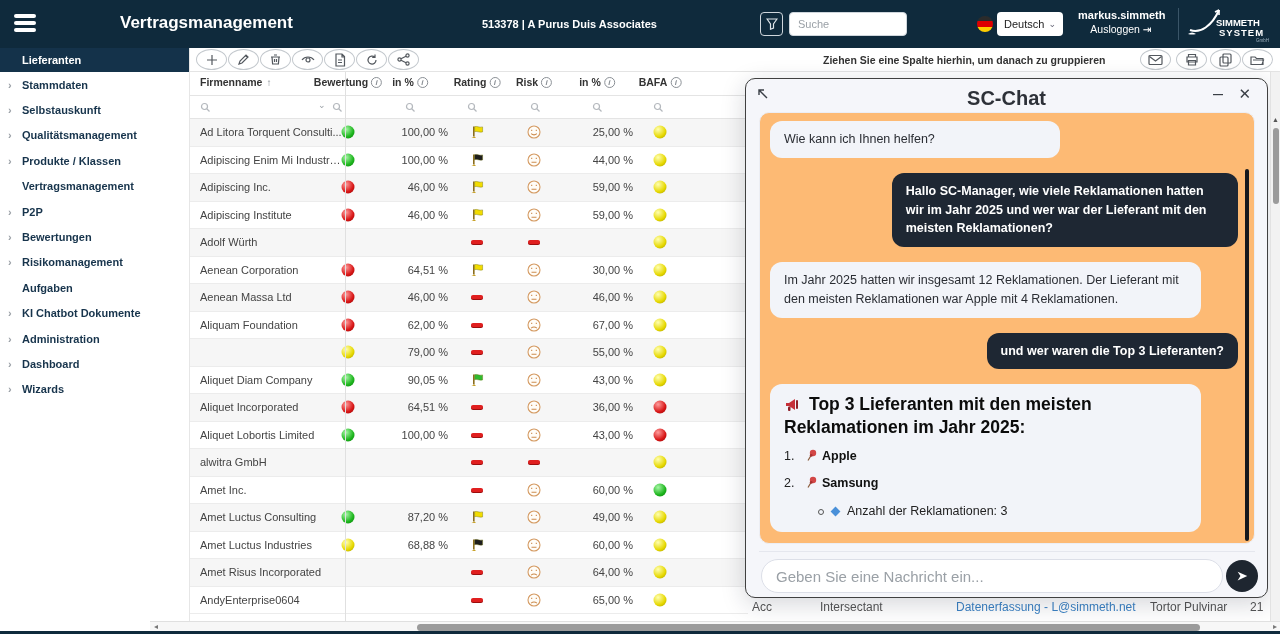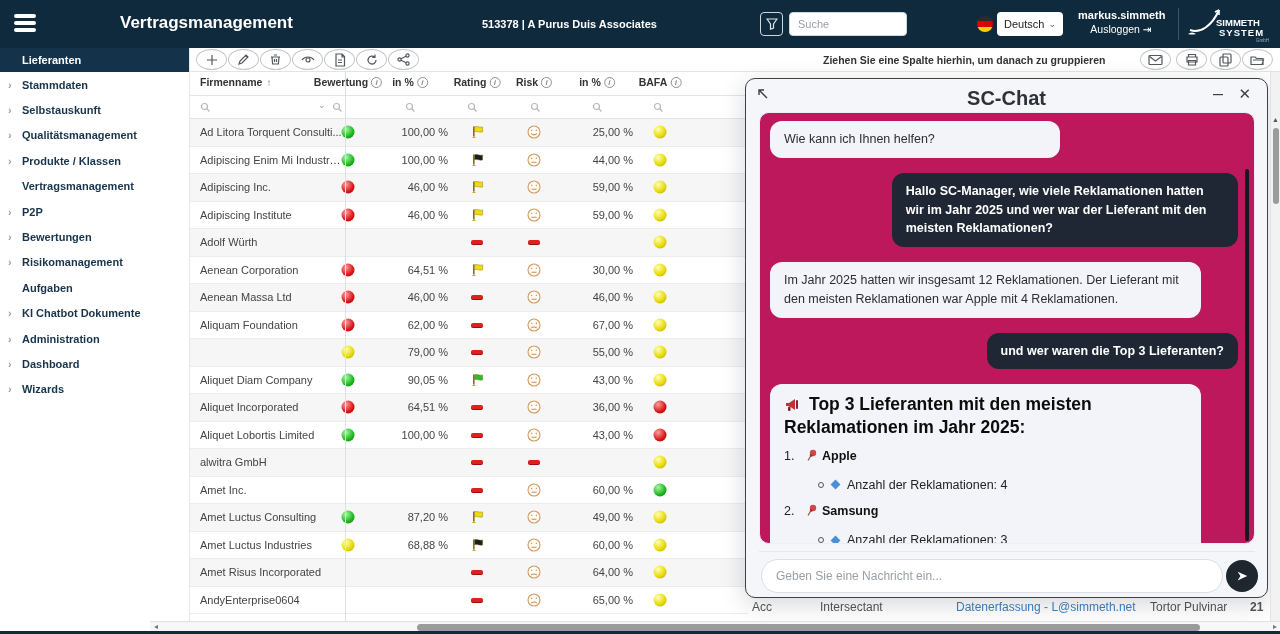--- a/index.html
+++ b/index.html
@@ -73,39 +73,39 @@
   .dash { width:12px; height:4px; background:#e01f1f; border-radius:2px; box-shadow:0 1px 0 #9c0d0d; }
 
   
   .chat { position:absolute; left:745px; top:78px; width:523px; height:520px; background:#f5f6fa;
           border:1px solid #404040; border-radius:10px; box-shadow:0 6px 24px rgba(20,30,50,.18); z-index:40; }
   .chat-title { position:absolute; left:0; top:8px; width:100%; text-align:center; font-size:20px;
                 font-weight:bold; color:#2d3138; }
   .chat-resize { position:absolute; left:10px; top:8px; cursor:nwse-resize; }
   .chat-min { position:absolute; right:44px; top:4px; font-size:18px; color:#3a3f46; cursor:pointer; }
   .chat-close { position:absolute; right:16px; top:6px; font-size:15px; color:#3a3f46; cursor:pointer; }
-  .msg-card { position:absolute; left:13px; top:33px; width:496px; height:432px; background:#be185d;
+  .msg-card { position:absolute; left:13px; top:33px; width:496px; height:432px; background:#fdba74;
               border:1px solid #eceef4; border-radius:10px; overflow:hidden; }
   .msg-list { display:flex; flex-direction:column; gap:15px; padding:8px 16px 10px 10px; }
   .bubble { font-size:12.5px; line-height:1.5; color:#2a2d33; border-radius:12px; padding:9px 14px; }
   .bubble.bot { background:#f2f4f9; align-self:flex-start; max-width:92%; min-width:290px; }
   .bubble.user { background:#1e2733; color:#fff; align-self:flex-end; max-width:74%; font-weight:bold; }
   .rich-head { font-size:17.5px; font-weight:800; color:#0c0c0c; line-height:1.3; }
   .rich-list { list-style:none; margin-top:6px; }
   .rich-item { font-size:12.5px; margin-top:8px; }
   .rich-item .num { display:inline-block; width:18px; color:#222; }
   .rich-item b { color:#111; }
   .subline { display:flex; align-items:center; gap:8px; margin:10px 0 2px 34px; font-size:12.5px; color:#222; }
   .ocircle { width:6px; height:6px; border:1.3px solid #555; border-radius:50%; flex:0 0 auto; }
   .bdiamond { width:7px; height:7px; background:#4a90d9; transform:rotate(45deg); flex:0 0 auto; }
   .chat-vscroll { position:absolute; right:18px; top:90px; width:4px; height:372px; background:#15181d;
                   border-radius:2px; cursor:pointer; }
   .chat-divider { position:absolute; left:13px; top:472px; width:496px; height:1px; background:#e5e7ee; }
   .chat-input { position:absolute; left:15px; top:480px; width:462px; height:34px; border-radius:17px;
-                border:1px solid #dcdfe8; background:#fff; font-size:12px; padding:0 14px; color:#333; }
+                border:1px solid #dcdfe8; background:#fff; font-size:15px; padding:0 14px; color:#333; }
   .chat-input::placeholder { color:#9aa0a6; }
   .send-btn { position:absolute; right:9px; top:481px; width:32px; height:32px; border-radius:50%;
               background:#1e2630; display:flex; align-items:center; justify-content:center; cursor:pointer; }
 
   
   .partial-strip { position:absolute; left:748px; top:598px; width:522px; height:17px; overflow:hidden;
                    background:#fff; z-index:2; }
   .frag { position:absolute; top:2px; font-size:12px; color:#555; white-space:nowrap; }
   .frag.link { color:#3b82c4; }
   .hscroll { position:absolute; left:150px; top:621px; width:1130px; height:10px; background:#f7f7f7;
@@ -800,21 +800,21 @@
         </div>
       </div>
   </div>
   <div class="vline"></div>
 
   <div class="partial-strip">
       <span class="frag" style="left: 4px;">Acc</span>
       <span class="frag" style="left: 72px;">Intersectant</span>
       <span class="frag link" style="left: 208px;">Datenerfassung - L@simmeth.net</span>
       <span class="frag" style="left: 402px;">Tortor Pulvinar</span>
-      <span class="frag" style="left: 502px; font-weight: bold;">21</span>
+      <span class="frag" style="left: 502px;">21</span>
     </div>
 
   <div class="chat">
     <div class="chat-resize">
       <svg width="13" height="13" viewBox="0 0 13 13">
           <path d="M11 11 L3 3 M3 8 V3 H8" fill="none" stroke="#3a3f46" stroke-width="1.4"></path>
         </svg>
     </div>
     <div class="chat-title">SC-Chat</div>
     <div class="chat-min">–</div>
@@ -829,25 +829,21 @@
             <div class="rich-head"><span><svg width="19" height="17" viewBox="0 0 19 17" style="display:inline-block;vertical-align:-3px;margin-right:6px">
   <path d="M2 7 h3 l6-4 v11 l-6-4 H2z" fill="#c62f39"></path>
   <rect x="12" y="4" width="2" height="9" rx="1" fill="#8e1f27"></rect>
   <rect x="4" y="10.5" width="2.5" height="4.5" rx="1" fill="#8e1f27"></rect>
                 </svg></span>Top 3 Lieferanten mit den meisten Reklamationen im Jahr 2025:</div>
             <ol class="rich-list">
               <li class="rich-item"><span class="num">1.</span><span><svg width="12" height="13" viewBox="0 0 12 13" style="display:inline-block;vertical-align:-2px;margin:0 4px">
   <circle cx="7" cy="4" r="3.2" fill="#d24646"></circle>
                     <path d="M5 6.5 L2 11.5" stroke="#8a5a3a" stroke-width="1.2"></path>
   <circle cx="5.2" cy="6.4" r="1.4" fill="#a83030"></circle>
-                  </svg></span><b>Apple</b><div class="subline">
-                  <span class="ocircle"></span>
-                  <span class="bdiamond"></span>
-                  <span>Anzahl der Reklamationen: 4</span>
-                </div></li>
+                  </svg></span><b>Apple</b></li>
               <li class="rich-item"><span class="num">2.</span><span><svg width="12" height="13" viewBox="0 0 12 13" style="display:inline-block;vertical-align:-2px;margin:0 4px">
   <circle cx="7" cy="4" r="3.2" fill="#d24646"></circle>
                     <path d="M5 6.5 L2 11.5" stroke="#8a5a3a" stroke-width="1.2"></path>
   <circle cx="5.2" cy="6.4" r="1.4" fill="#a83030"></circle>
                   </svg></span><b>Samsung</b><div class="subline">
                   <span class="ocircle"></span>
                   <span class="bdiamond"></span>
                   <span>Anzahl der Reklamationen: 3</span>
                 </div></li>
             </ol>

